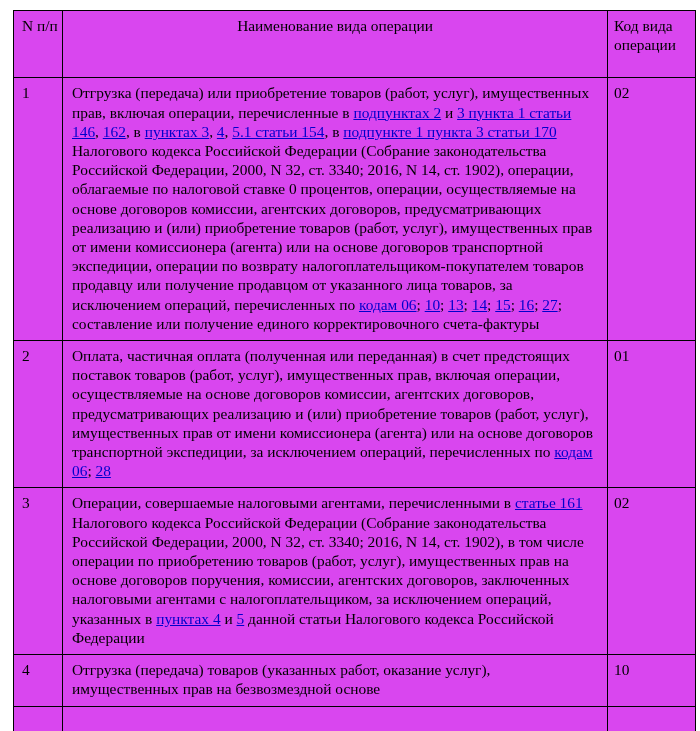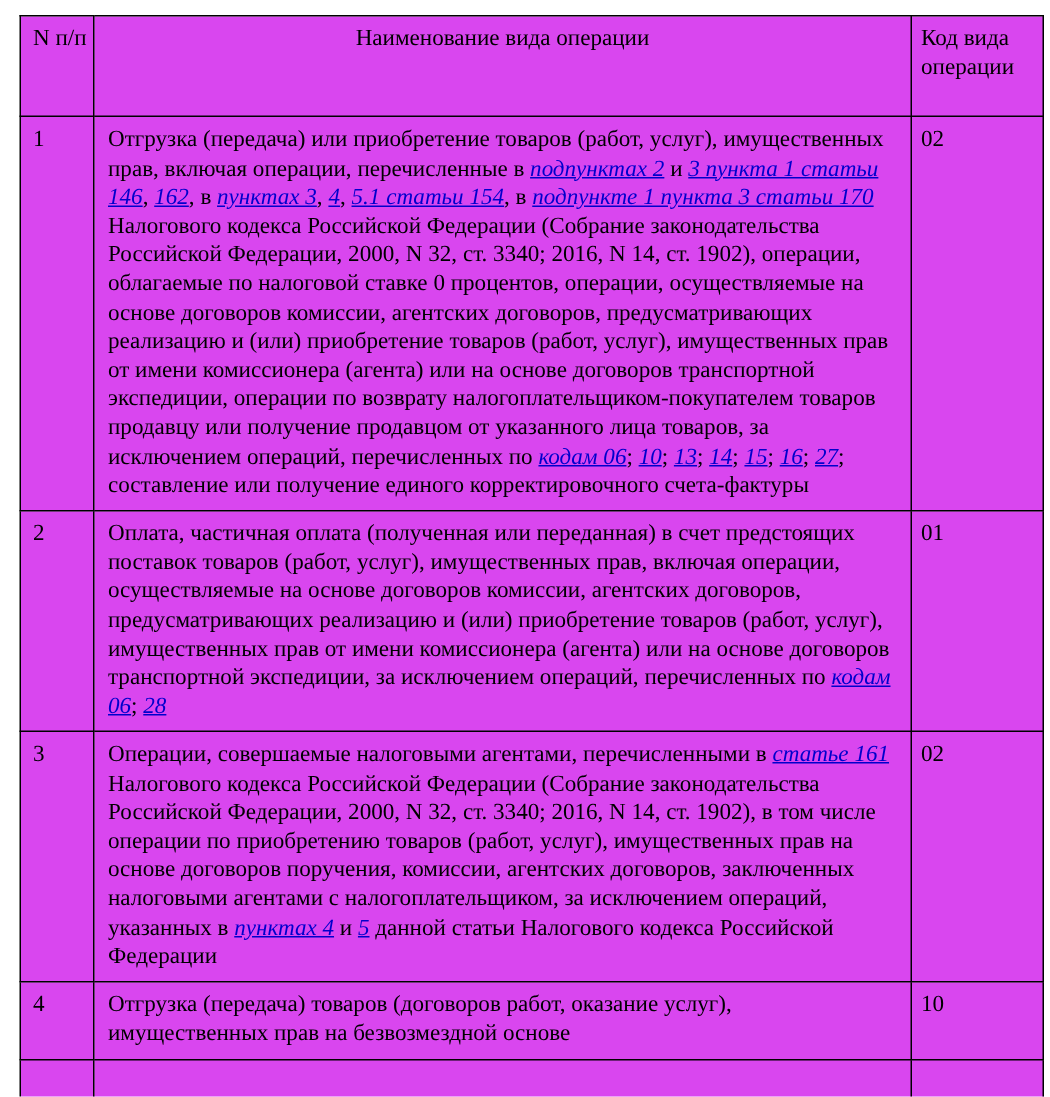--- a/index.html
+++ b/index.html
@@ -36,21 +36,20 @@
   }
   th { height: 48px; }
   .num-col, .num-cell { padding: 5px 2px 7px 8px; }
   .name-col { text-align: center; padding: 5px 8px 7px 8px; margin-top: 21px; }
   .desc-cell { padding: 5px 10px 7px 9px; }
   .code-col, .code-cell { padding: 5px 4px 23px 6px; }
   a.ref-link {
     color: var(--link-color, #0000cc);
     text-decoration: underline;
     cursor: pointer;
-    font-style: italic;
   }
   tr.partial-row td { height: 40px; }
 </style>
 </head>
 <body>
 
 <div class="doc">
   <table class="op-table">
     <colgroup>
       <col class="c1">
@@ -75,21 +74,21 @@
     <td class="desc-cell"><span>Оплата, частичная оплата (полученная или переданная) в счет предстоящих поставок товаров (работ, услуг), имущественных прав, включая операции, осуществляемые на основе договоров комиссии, агентских договоров, предусматривающих реализацию и (или) приобретение товаров (работ, услуг), имущественных прав от имени комиссионера (агента) или на основе договоров транспортной экспедиции, за исключением операций, перечисленных по </span><a href="#" class="ref-link">кодам 06</a><span>; </span><a href="#" class="ref-link">28</a></td>
     <td class="code-cell">01</td>
   </tr>
         <tr>
     <td class="num-cell">3</td>
     <td class="desc-cell"><span>Операции, совершаемые налоговыми агентами, перечисленными в </span><a href="#" class="ref-link">статье 161</a><span> Налогового кодекса Российской Федерации (Собрание законодательства Российской Федерации, 2000, N 32, ст. 3340; 2016, N 14, ст. 1902), в том числе операции по приобретению товаров (работ, услуг), имущественных прав на основе договоров поручения, комиссии, агентских договоров, заключенных налоговыми агентами с налогоплательщиком, за исключением операций, указанных в </span><a href="#" class="ref-link">пунктах 4</a><span> и </span><a href="#" class="ref-link">5</a><span> данной статьи Налогового кодекса Российской Федерации</span></td>
     <td class="code-cell">02</td>
   </tr>
         <tr>
     <td class="num-cell">4</td>
-    <td class="desc-cell"><span>Отгрузка (передача) товаров (договоров работ, оказание услуг), имущественных прав на безвозмездной основе</span></td>
+    <td class="desc-cell"><span>Отгрузка (передача) товаров (указанных работ, оказание услуг), имущественных прав на безвозмездной основе</span></td>
     <td class="code-cell">10</td>
   </tr>
         <tr class="partial-row">
     <td class="num-cell"></td>
     <td class="desc-cell"></td>
     <td class="code-cell"></td>
   </tr>
       </tbody>
   </table>
 </div>

